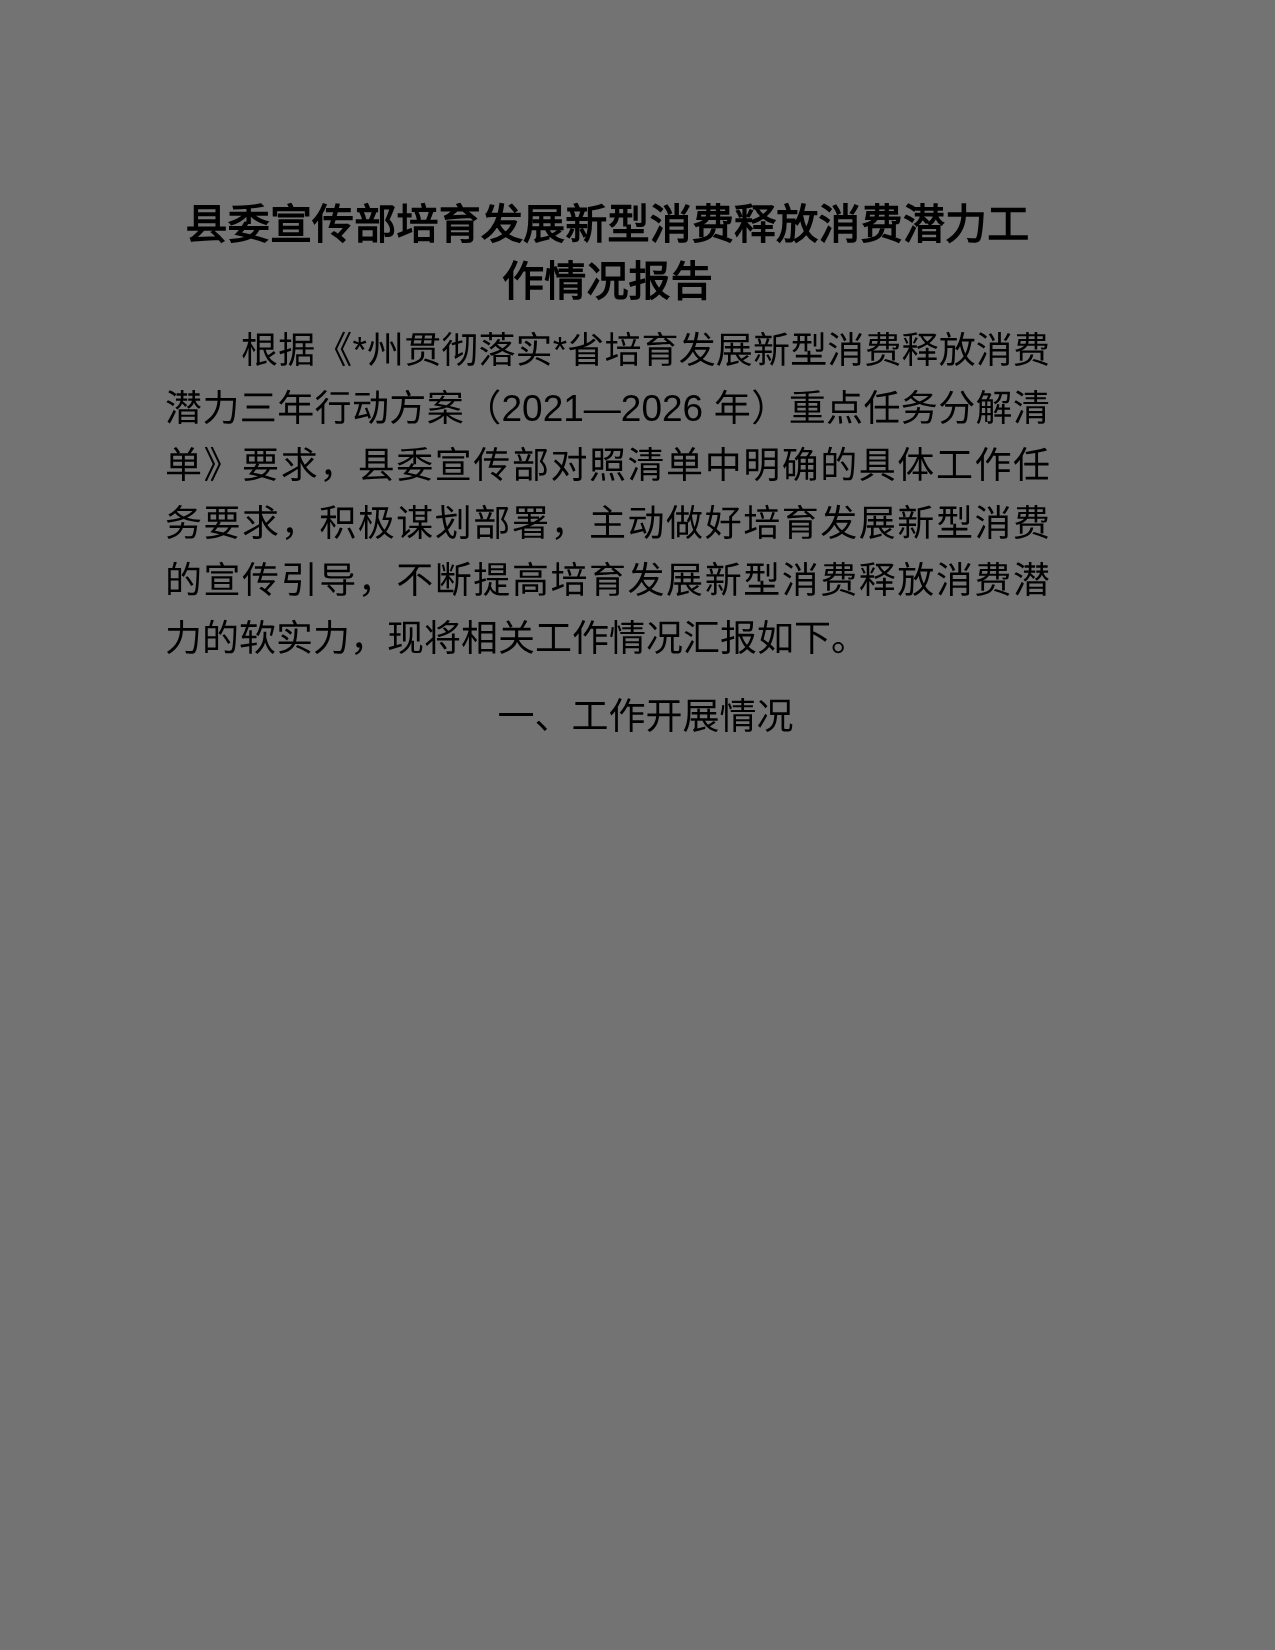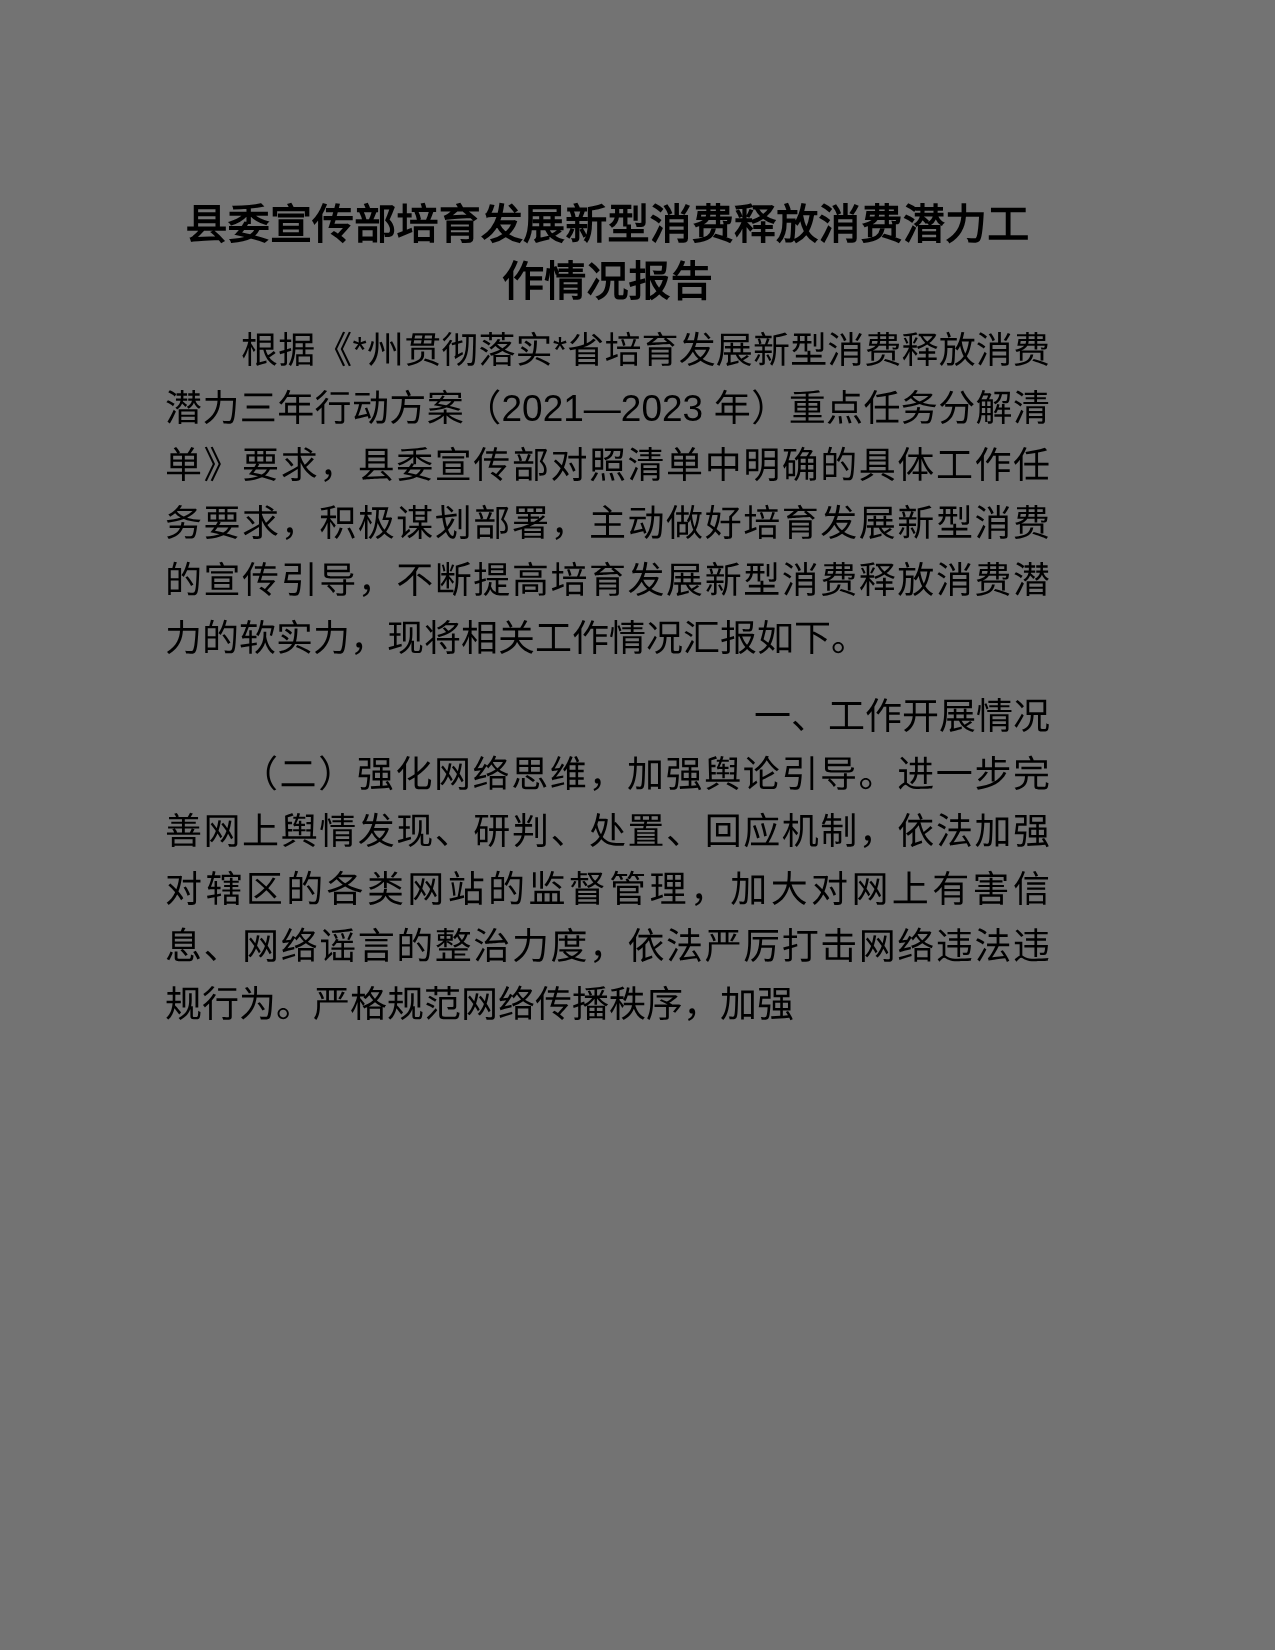--- a/index.html
+++ b/index.html
@@ -46,38 +46,37 @@
     padding: 0;
     word-break: break-all;
     letter-spacing: 0px;
   }
   .para + .para {
     margin-top: 15px;
   }
   .section-heading {
     font-size: 37px;
     line-height: 57.5px;
-    text-align: right;
+    text-align: center;
     text-indent: 76px;
     margin: 15px 0 0 0;
     word-break: break-all;
   }
   .spacer-sm { height: 6px; }
 </style>
 </head>
 <body>
 
 <div class="page">
   <div class="content">
 
     <h1 class="doc-title">县委宣传部培育发展新型消费释放消费潜力工作情况报告</h1>
 
-    <p class="para">根据《*州贯彻落实*省培育发展新型消费释放消费潜力三年行动方案（2021—2023 年）重点任务分解清单》要求，县委宣传部对照清单中明确的具体工作任务要求，积极谋划部署，主动做好培育发展新型消费的宣传引导，不断提高培育发展新型消费释放消费潜力的软实力，现将相关工作情况汇报如下。</p>
+    <p class="para">根据《*州贯彻落实*省培育发展新型消费释放消费潜力三年行动方案（2021—2026 年）重点任务分解清单》要求，县委宣传部对照清单中明确的具体工作任务要求，积极谋划部署，主动做好培育发展新型消费的宣传引导，不断提高培育发展新型消费释放消费潜力的软实力，现将相关工作情况汇报如下。</p>
 
     <div class="spacer-sm"></div>
 
     <p class="section-heading">一、工作开展情况</p>
 
 
-    <p class="para">（二）强化网络思维，加强舆论引导。进一步完善网上舆情发现、研判、处置、回应机制，依法加强对辖区的各类网站的监督管理，加大对网上有害信息、网络谣言的整治力度，依法严厉打击网络违法违规行为。严格规范网络传播秩序，加强</p>
 
   </div>
 </div>
 
 </body></html>

